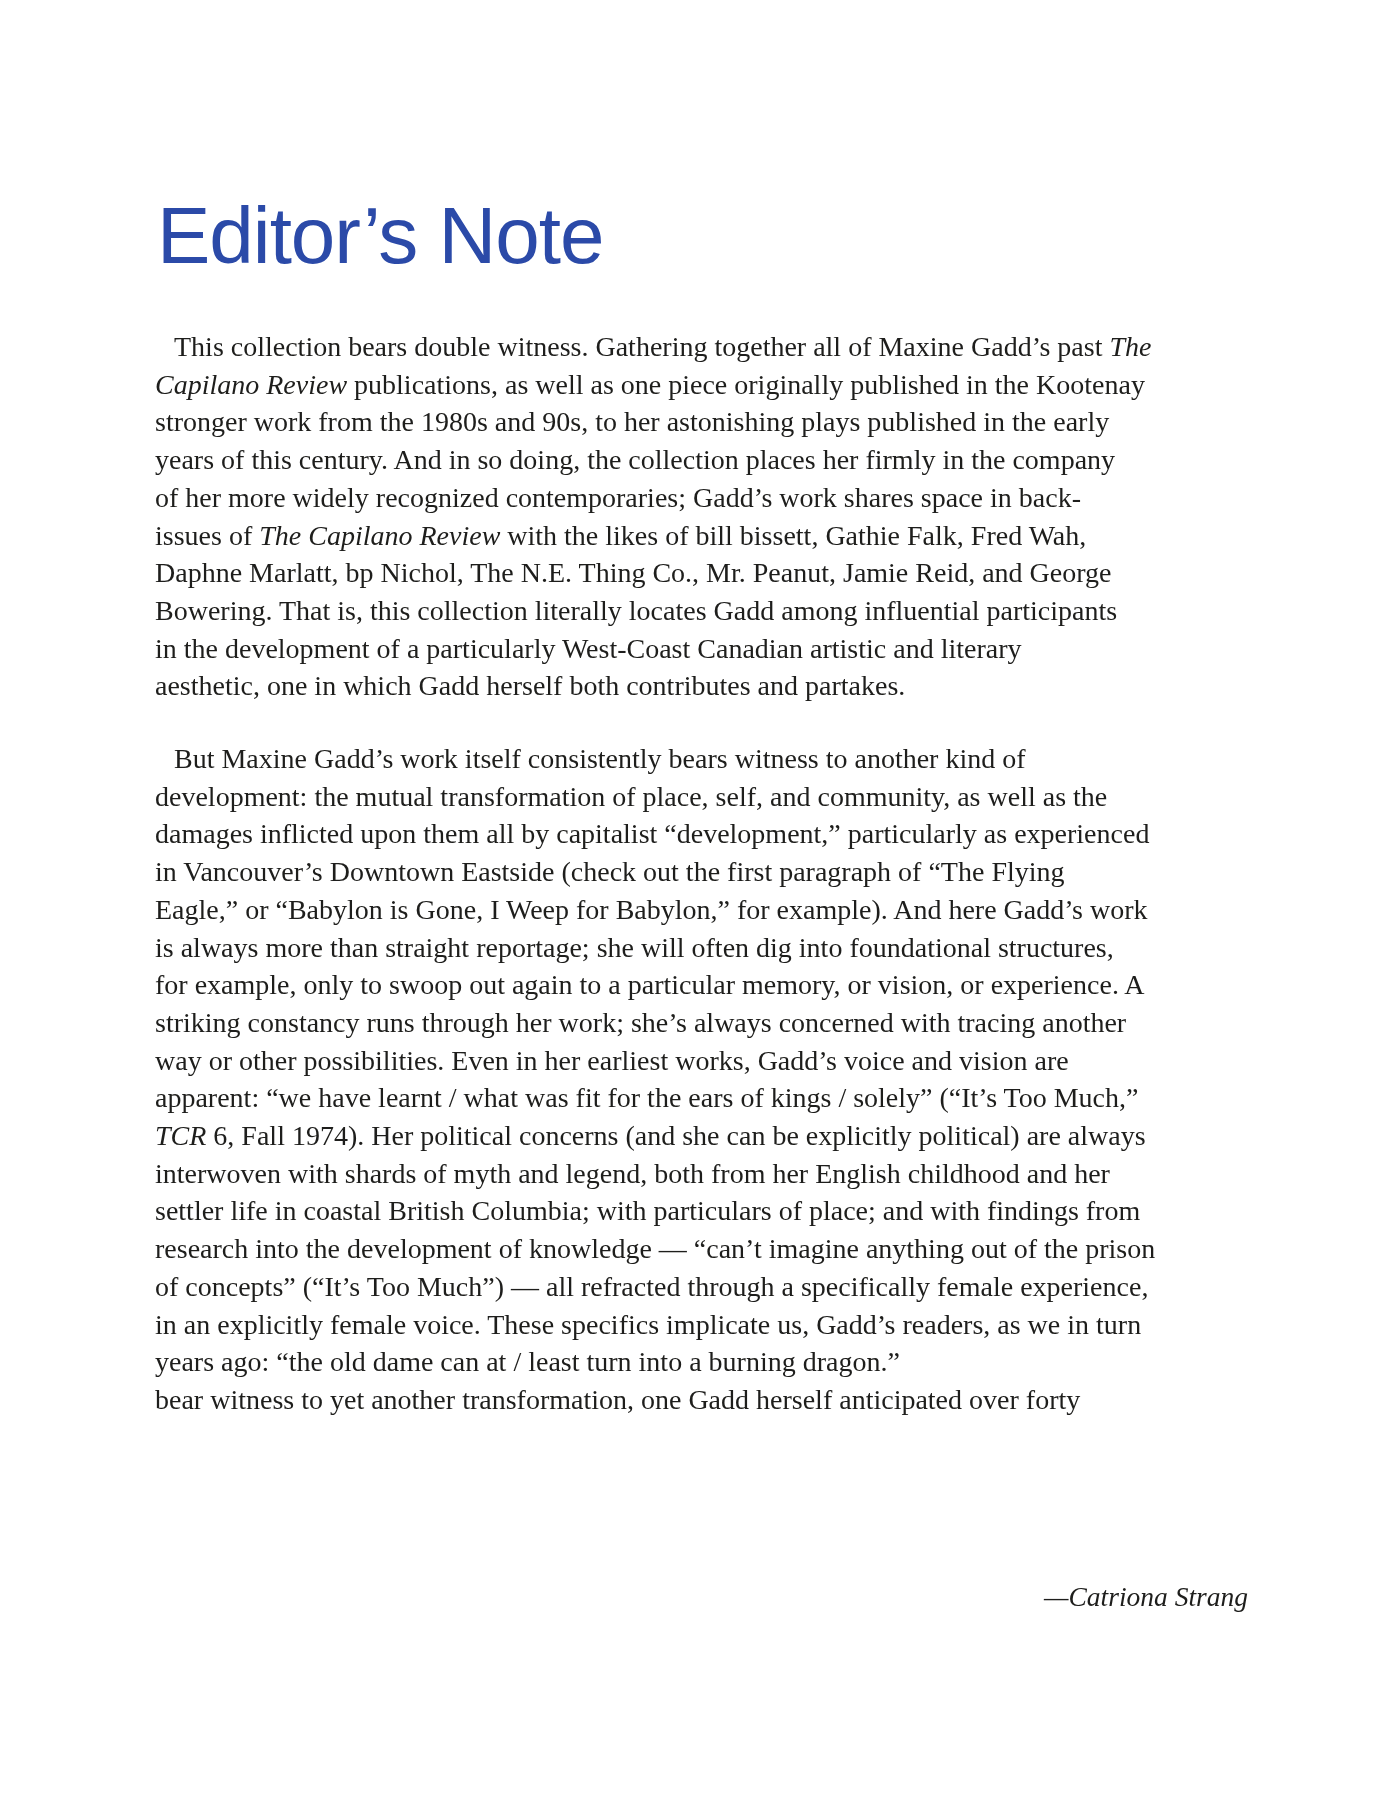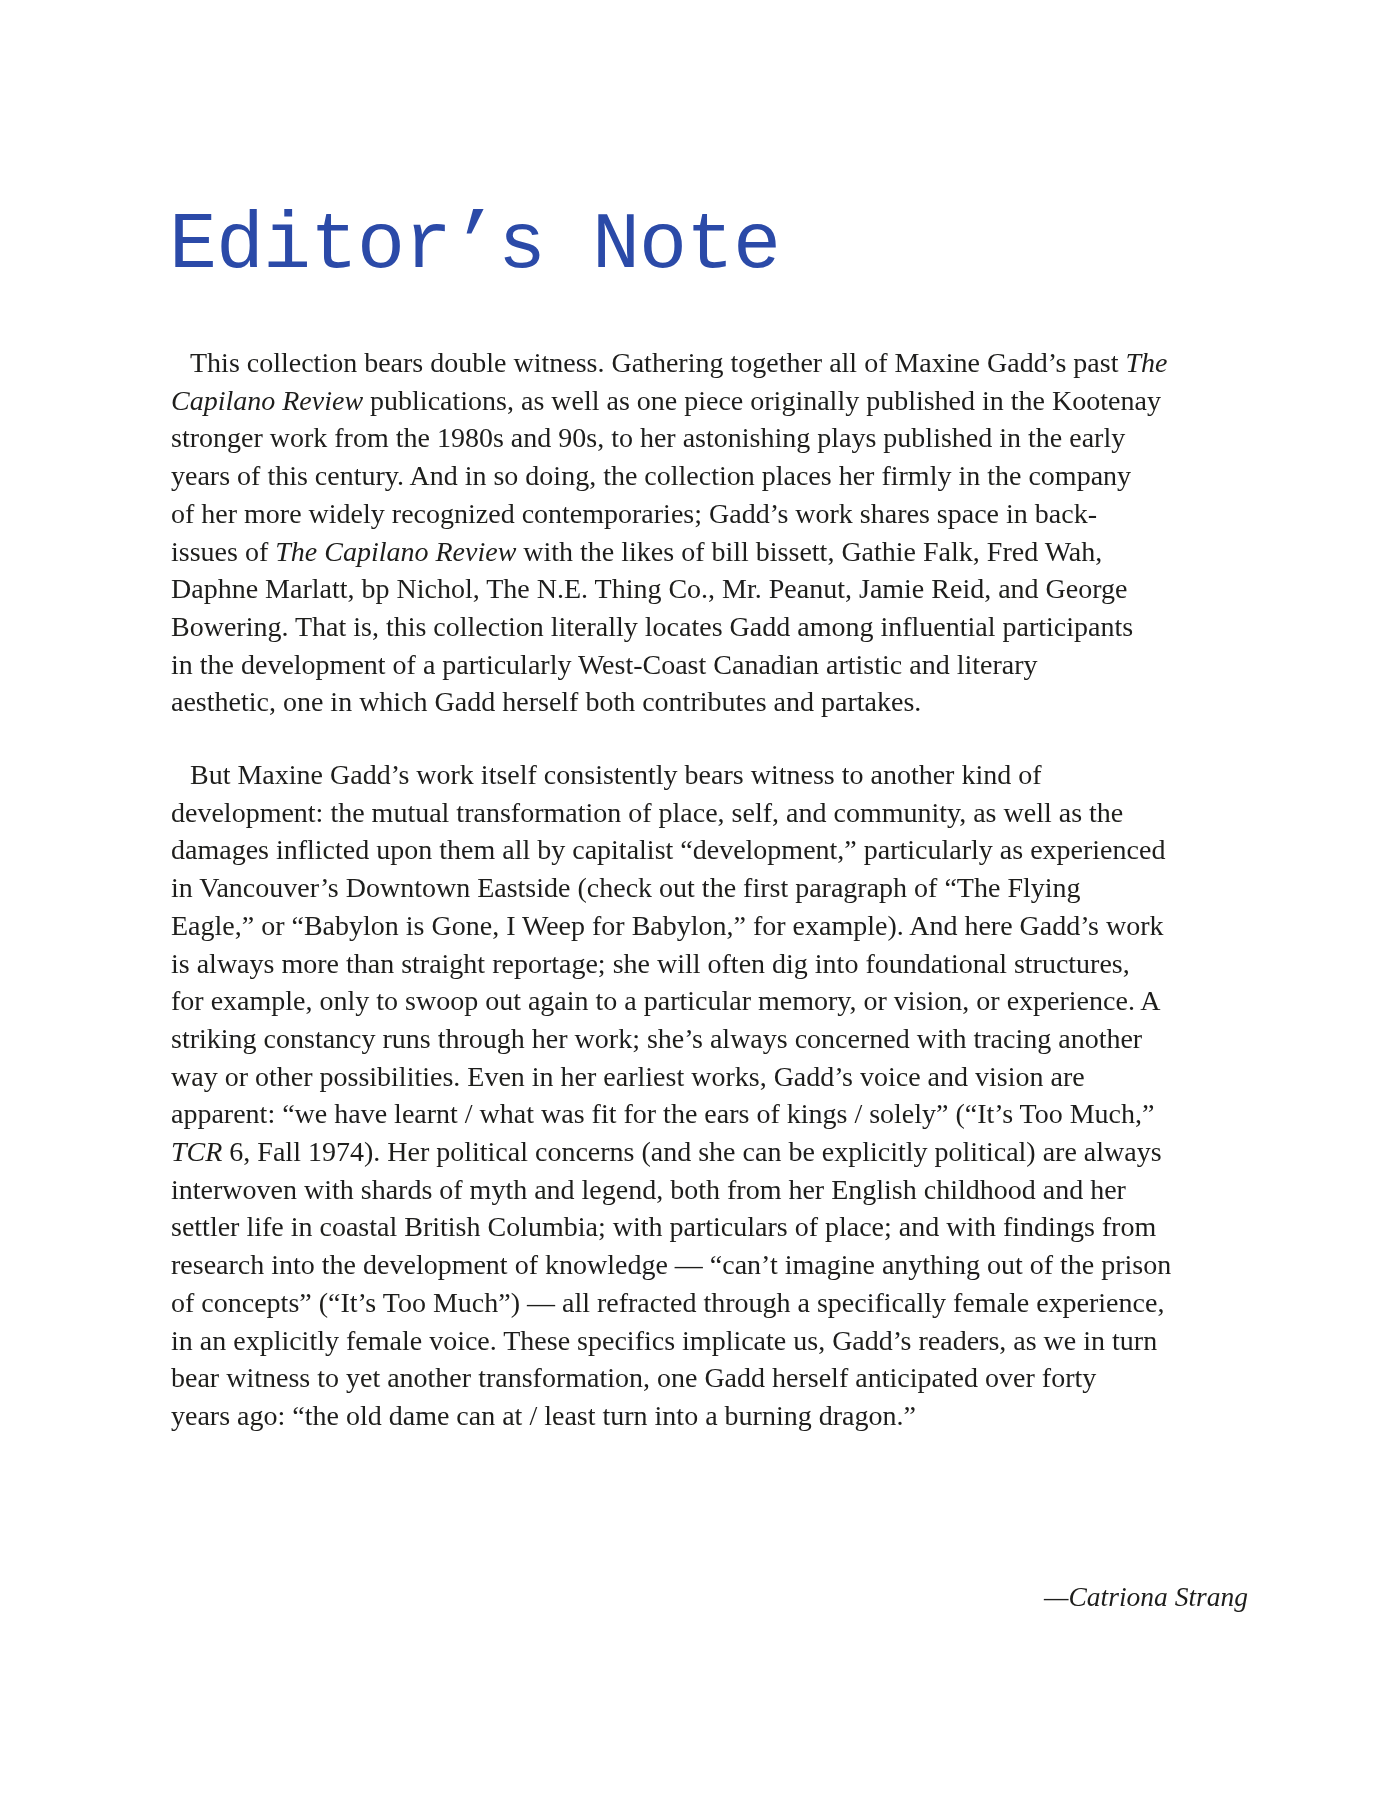--- a/index.html
+++ b/index.html
@@ -6,37 +6,36 @@
   .page{
     position:relative;
     width:1400px;height:1800px;
     background:#ffffff;
     overflow:hidden;
     font-family:"Liberation Serif","DejaVu Serif",serif;
     color:#1e1e1c;
   }
   .page-title{
     position:absolute;
-    left:157px;top:150px;
-    font-family:Liberation Mono, monospace;
+    left:157px;top:140px;
+    font-family:Liberation Sans, sans-serif;
     font-weight:200;
     font-size:80px;
     line-height:1.05;
     letter-spacing:-1px;
     color:var(--accent,#2b4aa8);
-    margin-left:12px;
   }
   .body-text{
     position:absolute;
     left:155px;top:328px;
     width:1102px;
     font-size:28px;
     line-height:37.7px;
   }
-  .para{margin:16px;padding:0;}
+  .para{margin:0;padding:0;}
   .para + .para{margin-top:35px;}
   .line{white-space:nowrap;}
   .para .line:first-child{text-indent:19px;}
   .it{font-style:italic;}
   .signature{
     position:absolute;
     left:155px;top:1578px;
     width:1093px;
     text-align:right;
     font-size:27.5px;
@@ -74,20 +73,20 @@
         <div class="line"><span>for example, only to swoop out again to a particular memory, or vision, or experience. A</span></div>
         <div class="line"><span>striking constancy runs through her work; she’s always concerned with tracing another</span></div>
         <div class="line"><span>way or other possibilities. Even in her earliest works, Gadd’s voice and vision are</span></div>
         <div class="line"><span>apparent: “we have learnt / what was fit for the ears of kings / solely” (“It’s Too Much,”</span></div>
         <div class="line"><span class="it">TCR</span><span> 6, Fall 1974). Her political concerns (and she can be explicitly political) are always</span></div>
         <div class="line"><span>interwoven with shards of myth and legend, both from her English childhood and her</span></div>
         <div class="line"><span>settler life in coastal British Columbia; with particulars of place; and with findings from</span></div>
         <div class="line"><span>research into the development of knowledge — “can’t imagine anything out of the prison</span></div>
         <div class="line"><span>of concepts” (“It’s Too Much”) — all refracted through a specifically female experience,</span></div>
         <div class="line"><span>in an explicitly female voice. These specifics implicate us, Gadd’s readers, as we in turn</span></div>
+        <div class="line"><span>years ago: “the old dame can at / least turn into a burning dragon.”</span></div>
         <div class="line"><span>bear witness to yet another transformation, one Gadd herself anticipated over forty</span></div>
-        <div class="line"><span>years ago: “the old dame can at / least turn into a burning dragon.”</span></div>
       </div>
   </div>
 
   <div class="signature">—Catriona Strang</div>
 
 </div>
 
 </body></html>

